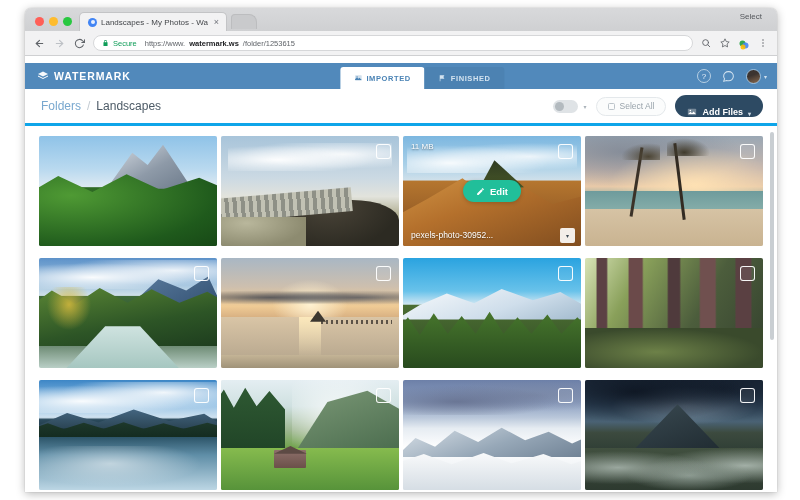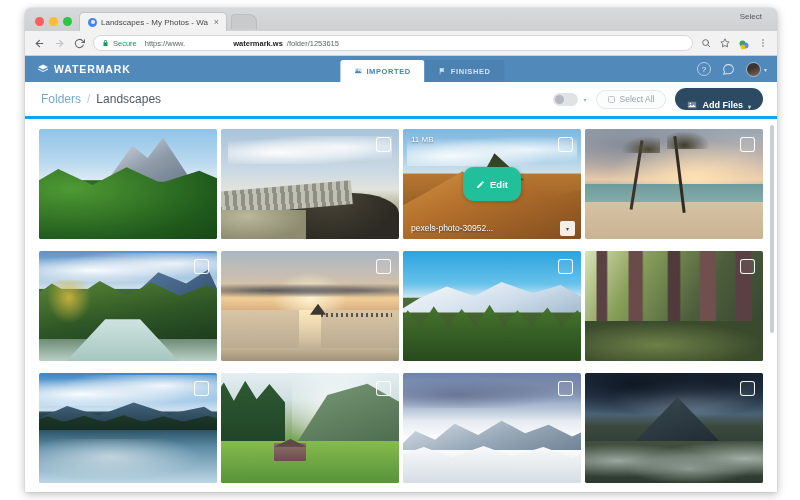--- a/index.html
+++ b/index.html
@@ -99,32 +99,33 @@
     border: 1px solid #d6d7d9;
     border-radius: 9px;
     display: flex; align-items: center;
     padding: 0 8px; gap: 4px;
     font-size: 7.5px;
     overflow: hidden; white-space: nowrap;
   }
   .lock-icon { color: #0f9d58; display: flex; align-items: center; }
   .secure-label { color: #0f9d58; font-size: 7.5px; margin-right: 4px; }
   .url-scheme { color: #5f6368; }
-  .url-host { color: #202124; font-weight: bold; margin-left: 44px; }
+  .url-host { color: #202124; font-weight: bold; }
   .url-path { color: #5f6368; }
 
   .omni-icon { width: 12px; height: 12px; color: #5f6368; flex: 0 0 auto; display:flex;align-items:center;justify-content:center; }
   .ext-icon { width: 12px; height: 12px; position: relative; flex: 0 0 auto; }
 
   
   #page-viewport {
     position: relative;
     height: 436px;
     background: #0c4a6e;
     overflow: hidden;
+    margin-top: 7px;
   }
 
   
   #app-header {
     height: 26px;
     background: #5189bb;
     display: flex; align-items: center;
     padding-left: 12px;
     position: relative;
   }
@@ -245,21 +246,21 @@
   
   .tile.hovered .tile-size {
     position: absolute; top: 6px; left: 8px;
     color: #ffffff; font-size: 8px;
     text-shadow: 0 1px 2px rgba(0,0,0,.45);
   }
   .edit-btn {
     position: absolute; left: 50%; top: 50%;
     transform: translate(-50%,-50%);
     display: flex; align-items: center; gap: 5px;
-    height: 34px; padding: 0 13px;
+    height: 22px; padding: 0 13px;
     background: #21bf9a; border-radius: 11px;
     color: #ffffff; font-size: 9.5px; font-weight: bold;
     box-shadow: 0 1px 4px rgba(0,0,0,.2);
   }
   .pencil-icon { display: flex; align-items: center; }
   .tile-footer {
     position: absolute; left: 0; right: 0; bottom: 0;
     height: 22px;
     display: flex; align-items: center;
     padding: 0 6px 0 8px;

